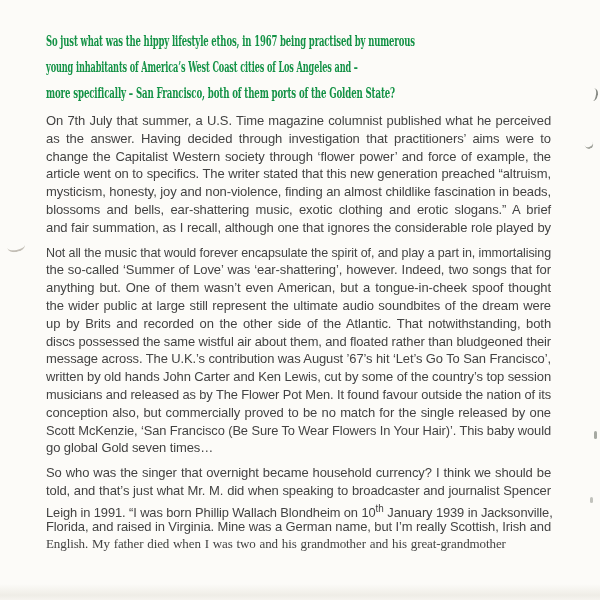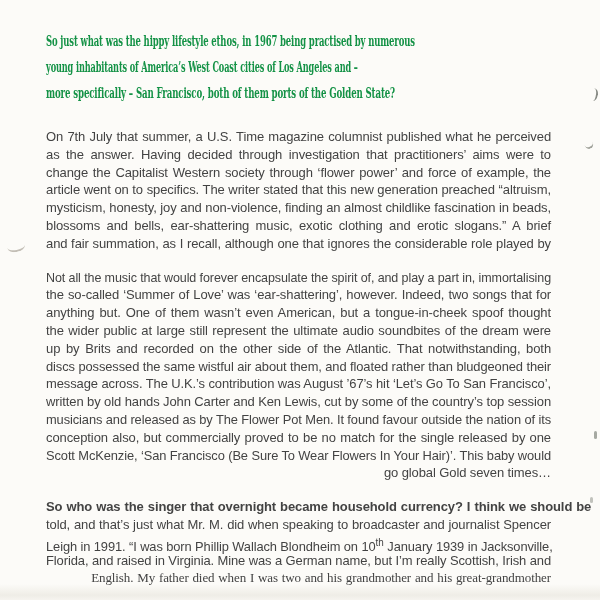--- a/index.html
+++ b/index.html
@@ -19,21 +19,21 @@
     font-weight:bold;font-size:14px;
   }
   .hline{
     height:26px;line-height:26px;white-space:nowrap;
     transform-origin:0 50%;letter-spacing:-0.2px;
   }
   .bodytext{
     position:absolute;left:46px;top:112px;width:505px;
     font-size:13px;color:var(--text);letter-spacing:-0.1px;
   }
-  .para{margin:16px 0 7px 0;text-align:right;}
+  .para{margin:0 0 7px 0;}
   .jline{
     height:17.8px;line-height:17.8px;white-space:nowrap;
     transform-origin:0 50%;
   }
   sup{font-size:10px;vertical-align:super;letter-spacing:0;}
   .bottom-band{
     position:absolute;left:0;right:0;bottom:0;height:16px;
     background:linear-gradient(to bottom,rgba(233,230,221,0) 0%,rgba(226,223,213,.5) 70%,rgba(233,230,222,.35) 100%);
   }
   .mark{position:absolute;}
@@ -75,21 +75,21 @@
       <div class="jline" style="transform: scaleX(0.9931);"><span>discs possessed the same wistful air about them, and floated rather than bludgeoned their</span></div>
       <div class="jline" style="transform: scaleX(0.9969);"><span>message across. The U.K.’s contribution was August ’67’s hit ‘Let’s Go To San Francisco’,</span></div>
       <div class="jline" style="transform: scaleX(0.9991);"><span>written by old hands John Carter and Ken Lewis, cut by some of the country’s top session</span></div>
       <div class="jline" style="transform: scaleX(0.9896);"><span>musicians and released as by The Flower Pot Men. It found favour outside the nation of its</span></div>
       <div class="jline" style="word-spacing: 0.81px;"><span>conception also, but commercially proved to be no match for the single released by one</span></div>
       <div class="jline" style="transform: scaleX(0.99);"><span>Scott McKenzie, ‘San Francisco (Be Sure To Wear Flowers In Your Hair)’. This baby would</span></div>
       <div class="jline"><span>go global Gold seven times…</span></div>
     </div>
 
     <div class="para">
-      <div class="jline" style="word-spacing: 0.54px; font-weight: bold;"><span>So who was the singer that overnight became household currency? I think we should be</span></div>
+      <div class="jline" style="word-spacing: 0.54px;"><span>So who was the singer that overnight became household currency? I think we should be</span></div>
       <div class="jline" style="word-spacing: 0.28px;"><span>told, and that’s just what Mr. M. did when speaking to broadcaster and journalist Spencer</span></div>
       <div class="jline" style="transform: scaleX(0.9907);"><span><span>Leigh in 1991. “I was born Phillip Wallach Blondheim on 10</span><sup>th</sup><span> January 1939 in Jacksonville,</span></span></div>
       <div class="jline" style="transform: scaleX(0.9969);"><span>Florida, and raised in Virginia. Mine was a German name, but I’m really Scottish, Irish and</span></div>
       <div class="jline" style="word-spacing: 0.69px; font-family: Liberation Serif, serif;"><span>English. My father died when I was two and his grandmother and his great-grandmother</span></div>
     </div>
 
   </div>
 
   <div class="mark mark-curl-1"></div>
   <div class="mark mark-curl-2"></div>

